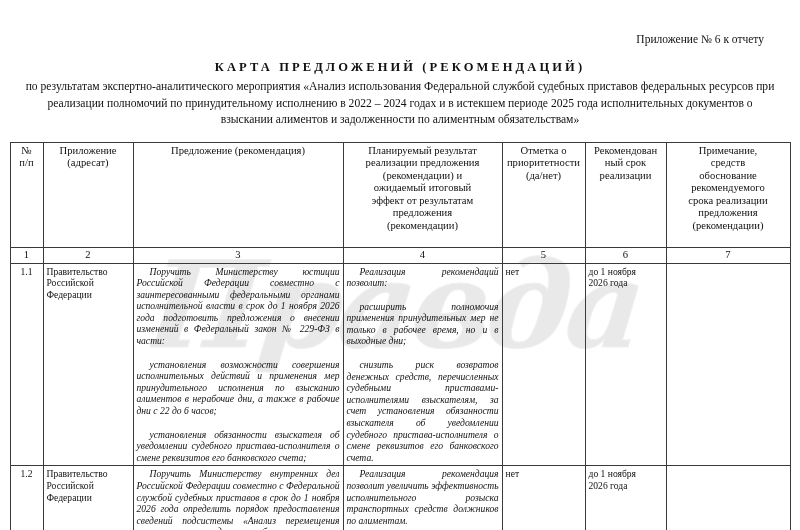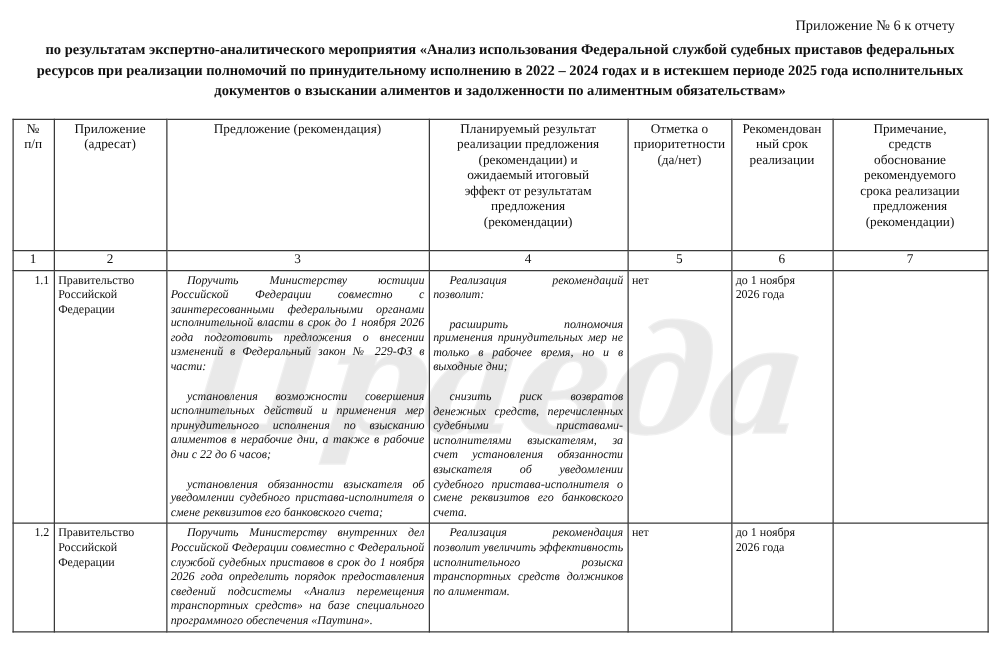--- a/index.html
+++ b/index.html
@@ -49,41 +49,41 @@
     transform: skewX(-6deg);
     letter-spacing: -4px;
     -webkit-text-stroke: 1px #cfcfcf;
   }
 
   
   .appendix-line {
     position: relative;
     z-index: 2;
     text-align: right;
-    padding: 14px 36px 0 0;
+    padding: 32px 36px 0 0;
     font-size: 11.5px;
     line-height: 14px;
   }
 
   .doc-title {
     position: relative;
     z-index: 2;
     text-align: center;
     font-weight: 700;
     font-size: 12.5px;
     letter-spacing: 3.1px;
     margin-top: 14px;
     white-space: nowrap;
   }
 
   .doc-subtitle {
     position: relative;
     z-index: 2;
     text-align: center;
-    font-weight: 700;
+    font-weight: 400;
     font-size: 11.6px;
     line-height: 16.5px;
     margin: 4px 22px 0 22px;
   }
 
   
   table.kt {
     position: relative;
     z-index: 2;
     border-collapse: collapse;
@@ -117,21 +117,21 @@
     vertical-align: middle;
     height: 13px;
   }
 
   tbody td {
     font-size: 9.6px;
     line-height: 11.6px;
   }
 
   td.c-num {
-    text-align: right;
+    text-align: center;
     vertical-align: top;
     padding-top: 4px;
   }
   td.c-addressee {
     text-align: left;
     vertical-align: top;
     padding-top: 4px;
   }
   td.c-proposal, td.c-result {
     text-align: justify;
@@ -169,20 +169,21 @@
 <body>
 
 <div id="page">
 
   <div id="watermark">
     <div class="wm-text">Правда</div>
   </div>
 
   <div class="appendix-line">Приложение № 6 к отчету</div>
 
+  <div class="doc-title">КАРТА ПРЕДЛОЖЕНИЙ (РЕКОМЕНДАЦИЙ)</div>
 
   <div class="doc-subtitle">по результатам экспертно-аналитического мероприятия «Анализ использования Федеральной службой судебных приставов федеральных ресурсов при реализации полномочий по принудительному исполнению в 2022 – 2024 годах и в истекшем периоде 2025 года исполнительных документов о взыскании алиментов и задолженности по алиментным обязательствам»</div>
 
   <table class="kt">
     <colgroup>
       <col class="col1">
         <col class="col2">
         <col class="col3">
         <col class="col4">
       <col class="col5">

